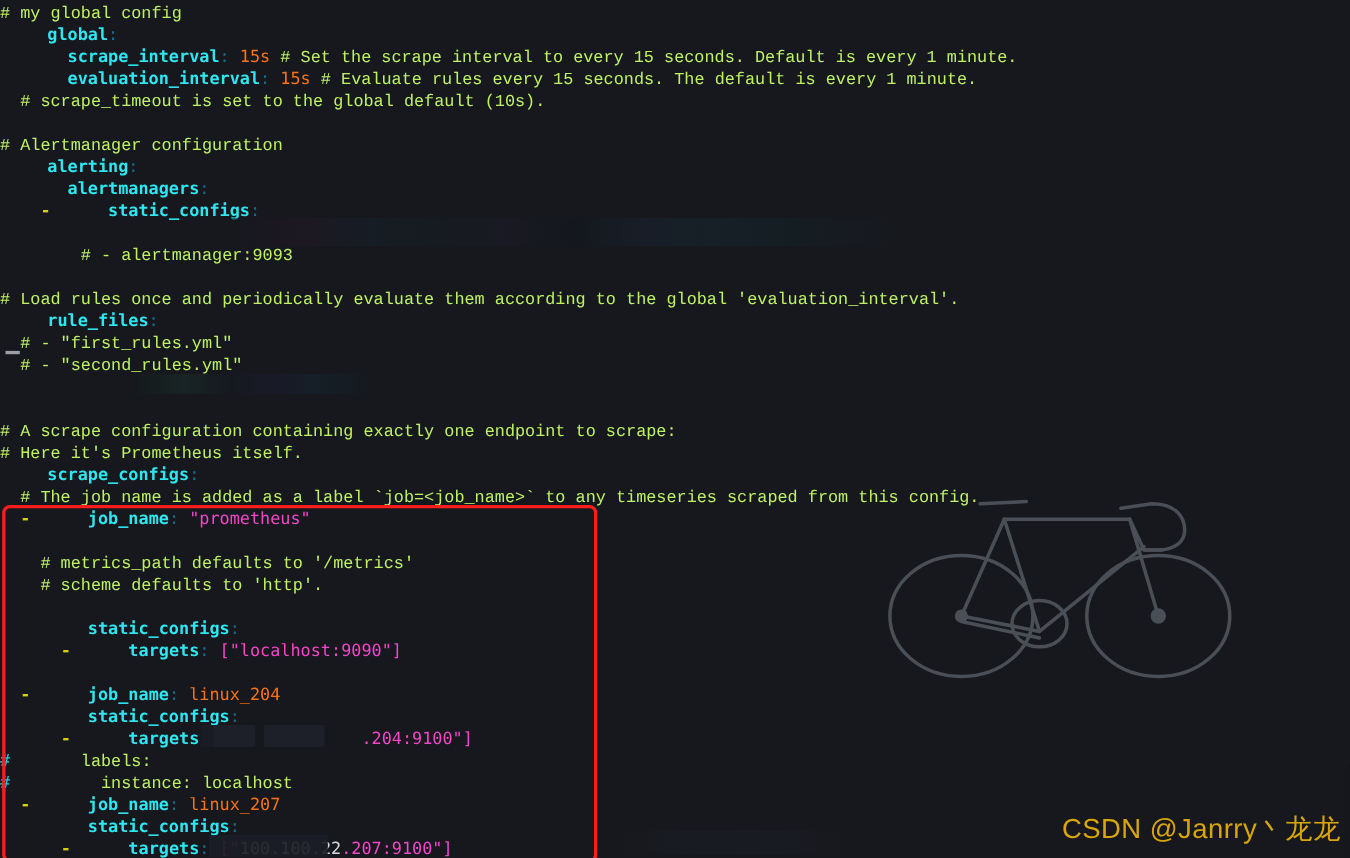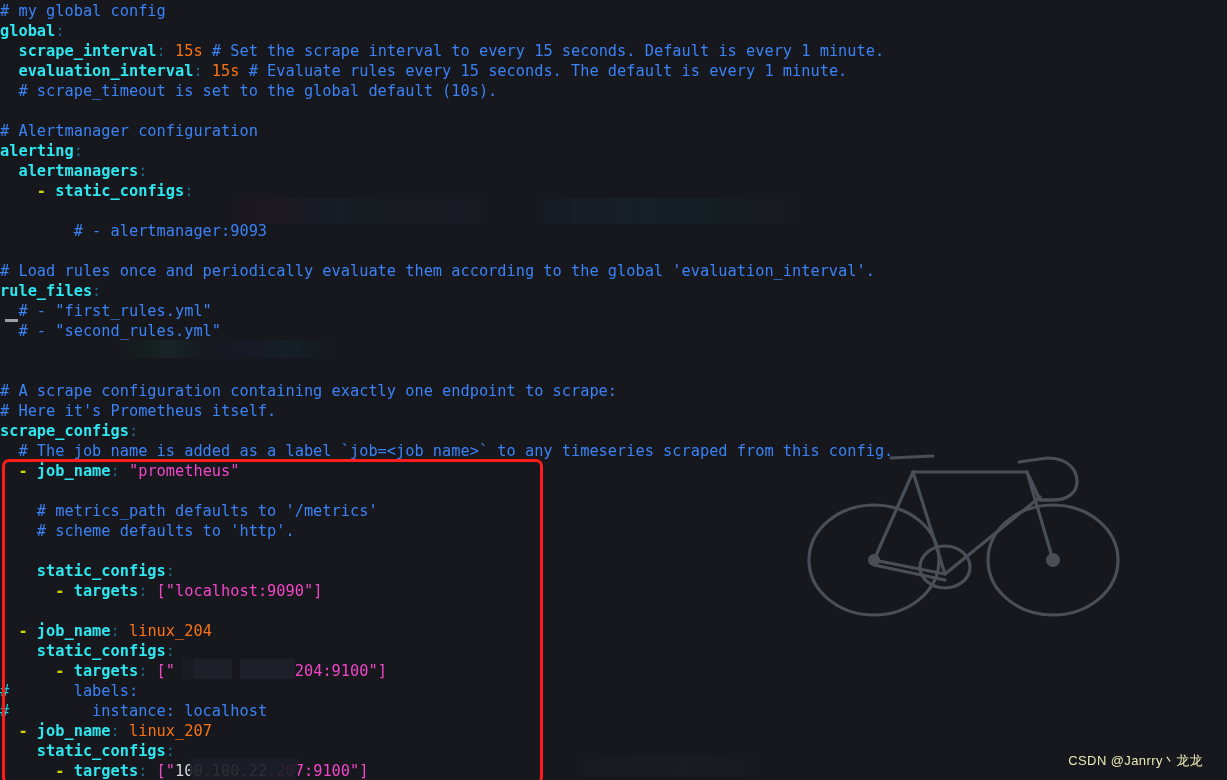--- a/index.html
+++ b/index.html
@@ -45,22 +45,22 @@
     letter-spacing: 0px;
     white-space: pre;
   }
   .line {
     height: 20px;
     white-space: pre;
     position: relative;
   }
 
   
-  .cm   { color: #3b82f6; }                
-  .key  { color: #2ee6f0; font-weight: bold; }  
+  .cm   { color: #bef264; font-family: Liberation Mono, monospace; }                
+  .key  { color: #2ee6f0; font-weight: bold; padding-left: 43px; }  
   .col  { color: #1b6b8c; }                
   .dash { color: #d4d400; font-weight: bold; }  
   .str  { color: #f246c8; }                
   .val  { color: #f97316; }                
   .pln  { color: #d8d8d8; }                
   .hash { color: #13d1e0; }                
 
   
   #cursor {
     position: absolute;
@@ -93,25 +93,25 @@
   }
   .smudge {
     position: absolute;
     pointer-events: none;
     opacity: .55;
   }
 
   
   #csdn {
     position: absolute;
-    right: 24px;
+    right: 8px;
     bottom: 10px;
-    color: #fef9c3;
+    color: #eab308;
     font-family: "Liberation Sans", sans-serif;
-    font-size: 13px;
+    font-size: 25px;
     letter-spacing: .4px;
     white-space: nowrap;
     opacity: .92;
   }
 </style>
 </head>
 <body>
 
 <div id="terminal">
 

